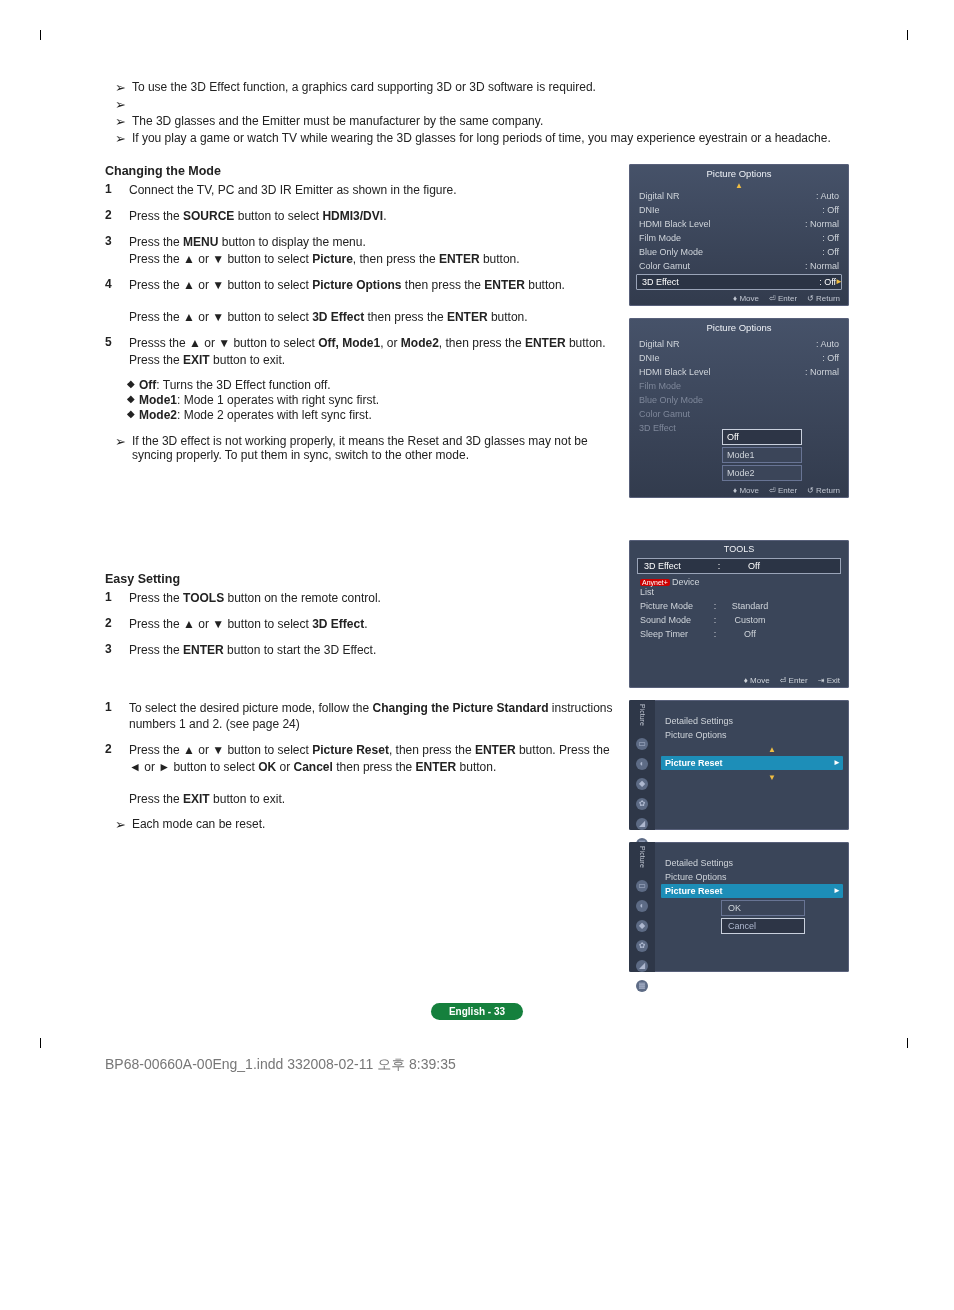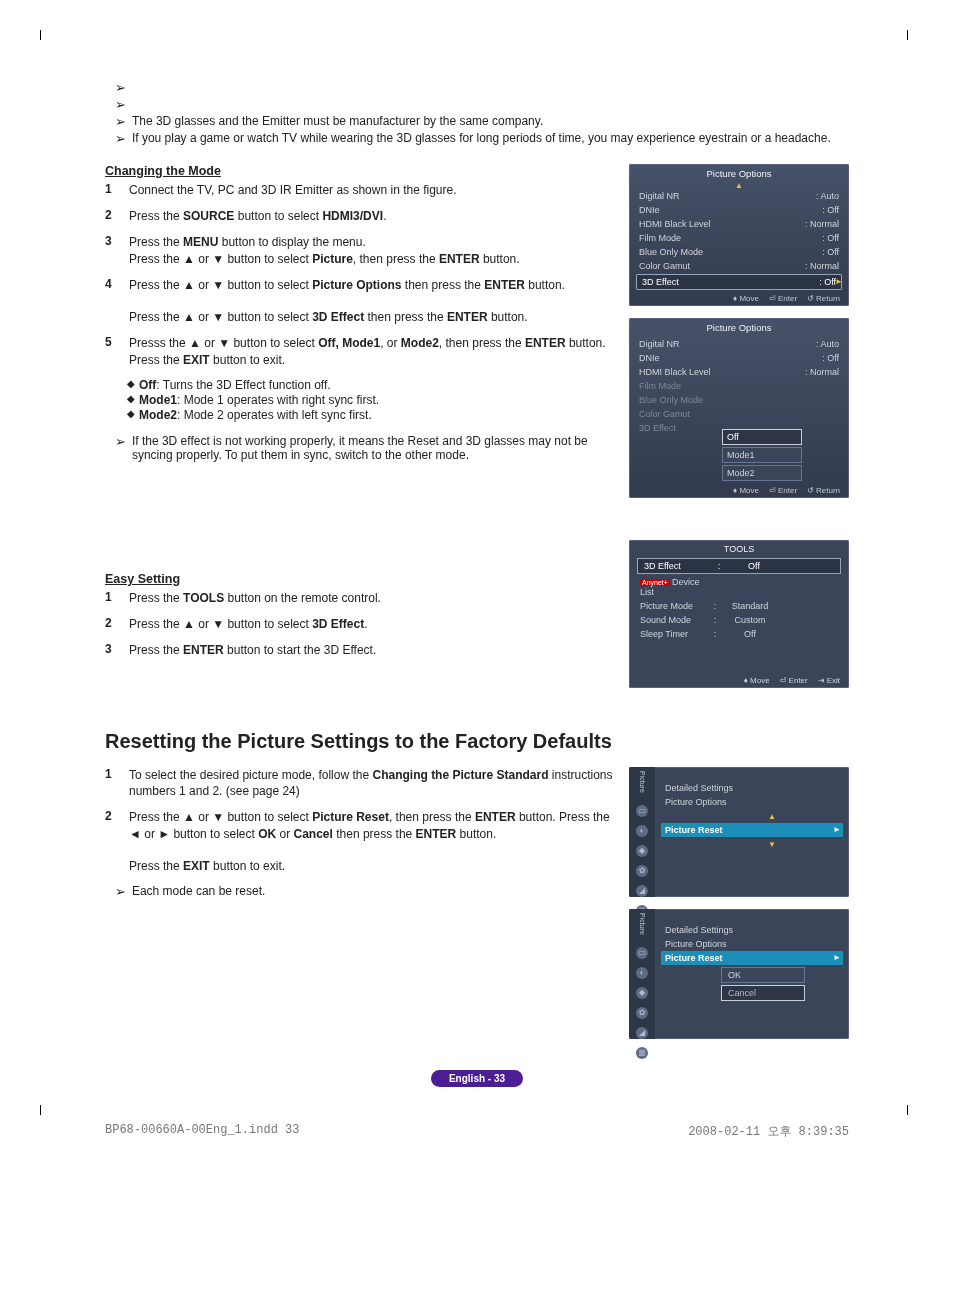--- a/index.html
+++ b/index.html
@@ -30,21 +30,20 @@
 .crop-marks-top::before { left: -10px; top: 0; }
 .crop-marks-top::after { right: -10px; top: 0; }
 .crop-marks-bottom::before { left: -10px; bottom: 0; }
 .crop-marks-bottom::after { right: -10px; bottom: 0; }
 .content { padding: 30px 55px 10px 55px; }
 .bullets { margin: 0 0 18px 10px; }
 .bullets .row { display: flex; margin-bottom: 2px; }
 .bullets .arr { margin-right: 6px; font-size: 13px; }
 .section-h {
   font-weight: bold;
-  text-decoration: underline;
   margin-bottom: 4px;
   font-size: 12.5px;
 }
 .two-col { display: flex; }
 .left-col { flex: 1 1 auto; padding-right: 15px; }
 .right-col { flex: 0 0 220px; }
 .para { margin-bottom: 8px; line-height: 1.3; }
 ol.steps { list-style: none; padding: 0; margin: 0 0 10px 0; counter-reset: none; }
 ol.steps > li { display: flex; margin-bottom: 10px; }
 ol.steps > li .num { font-weight: bold; width: 24px; flex-shrink: 0; }
@@ -173,46 +172,46 @@
   background:#3b4559; border:1px solid #687494;
   padding:2px 6px; margin-bottom:2px;
   font-size:9px; width:70px;
 }
 .pic-popup .p-item.sel { border-color:#c9d0dd; background:#2d3546; color:#aeb8cf; }
 .page-num {
   text-align: center;
   margin-top: 20px;
 }
 .page-num span {
-  background: #4c1d95;
+  background: #15803d;
   color: #fff;
   padding: 3px 18px;
   border-radius: 10px;
   font-size: 10px;
   font-weight: bold;
 }
 .footer {
   display: flex;
-  justify-content: space-between;
-  font-size: 12px;
+  justify-content: flex-start;
+  font-size: 14px;
   color: #777;
   padding: 8px 55px;
-  font-family: Liberation Mono, monospace;
 }
 </style>
 </head>
 <body>
 
 <div class="page">
 <div class="crop-marks-top"></div>
 <div class="content">
 
 <div class="bullets" id="top-notes">
         <div class="row">
           <div class="arr">➢</div>
+          <div>To use the 3D Effect function, a graphics card supporting 3D or 3D software is required.</div>
         </div>
         <div class="row">
           <div class="arr">➢</div>
         </div>
         <div class="row">
           <div class="arr">➢</div>
           <div>The 3D glasses and the Emitter must be manufacturer by the same company.</div>
         </div>
         <div class="row">
           <div class="arr">➢</div>
@@ -404,21 +403,20 @@
             </div>
       <div class="tools-foot">
         <span>♦ <span>Move</span></span>
         <span>⏎ <span>Enter</span></span>
         <span>⇥ <span>Exit</span></span>
       </div>
     </div>
   </div>
 </div>
 
-<h2 class="big">Resetting the Picture Settings to the Factory Defaults</h2>
 <div class="two-col">
   <div class="left-col">
     <ol class="steps" id="steps3">
             <li>
               <div class="num">1</div>
               <div class="body">To select the desired picture mode, follow the <b>Changing the Picture Standard</b> instructions numbers 1 and 2. (see page 24)</div>
             </li>
             <li>
               <div class="num">2</div>
               <div class="body">Press the ▲ or ▼ button to select <b>Picture Reset</b>, then press the <b>ENTER</b> button. Press the ◄ or ► button to select <b>OK</b> or <b>Cancel</b> then press the <b>ENTER</b> button.<br><br>Press the <b>EXIT</b> button to exit.</div>

